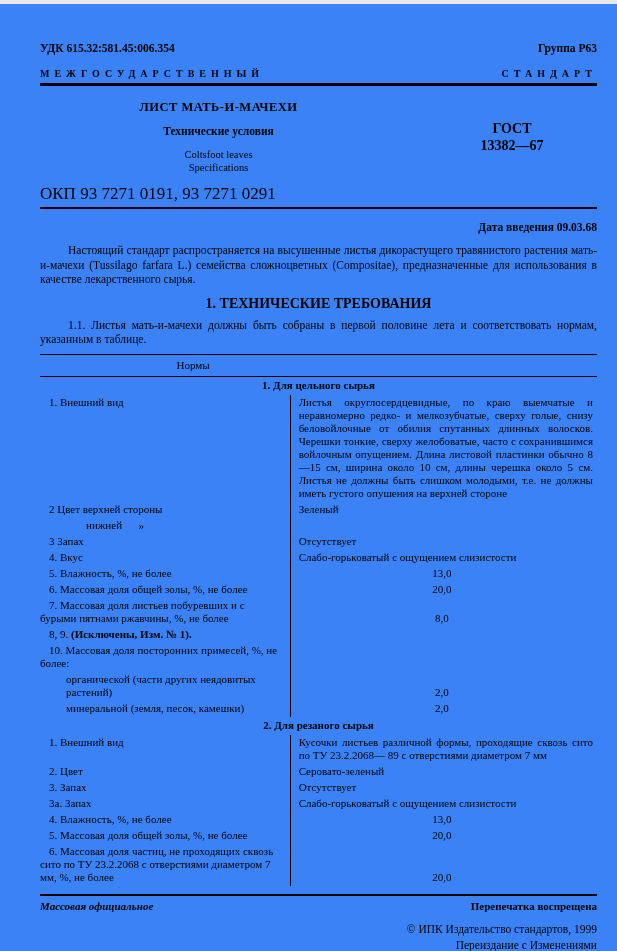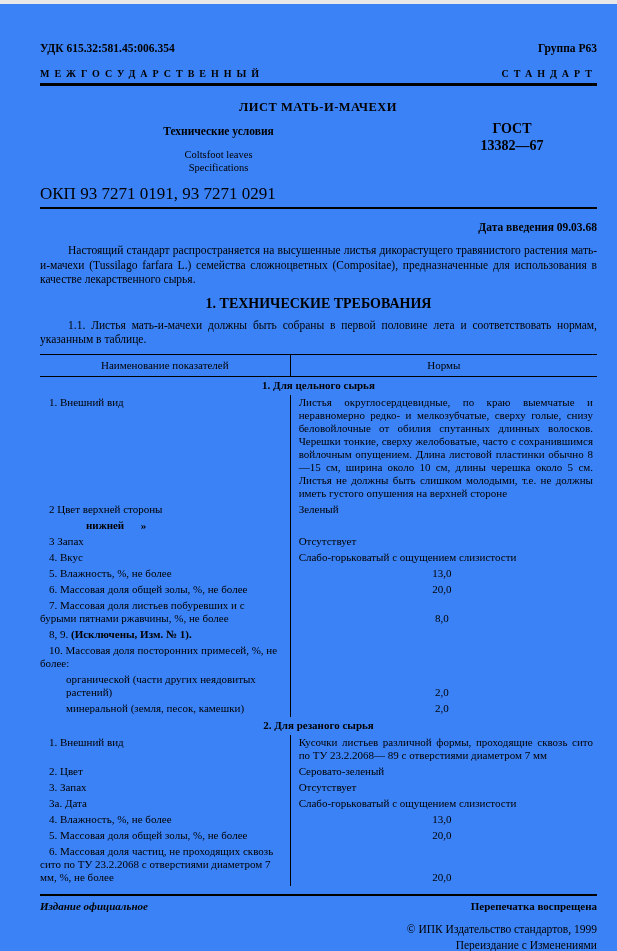--- a/index.html
+++ b/index.html
@@ -16,21 +16,21 @@
     margin-top:14px; font-size:10px; font-weight:bold;
     letter-spacing:5px; text-align:justify; text-align-last:justify; white-space:nowrap;
     display:block; width:100%;
   }
   .rule-thick { border:none; border-top:3px solid #000; margin-top:4px; }
   .rule-med   { border:none; border-top:2px solid #000; margin-top:3px; }
   .rule-foot  { border:none; border-top:2.5px solid #000; margin-top:8px; }
   
   .title-block { display:flex; margin-top:14px; }
   .title-left { flex:1; text-align:center; padding-right:30px; }
-  .doc-title { font-size:12.5px; font-weight:bold; letter-spacing:0.5px;text-align:right; }
+  .doc-title { font-size:12.5px; font-weight:bold; letter-spacing:0.5px; }
   .doc-subtitle { font-size:11.5px; font-weight:bold; margin-top:10px; }
   .doc-en { margin-top:11px; font-size:10.5px; line-height:13px; }
   .title-right { width:170px; text-align:center; padding-top:20px; }
   .gost { font-size:14px; font-weight:bold; line-height:17px; }
   
   .okp { font-size:17px; margin-top:10px; }
   
   .date { margin-top:12px; text-align:right; font-size:11.5px; font-weight:bold; }
   
   .para { margin-top:10px; font-size:11.5px; line-height:14.5px; text-align:justify; text-indent:28px; }
@@ -39,21 +39,21 @@
   
   .spec-table { margin-top:7px; font-size:11px; line-height:13px; }
   .thead { display:flex; border-top:1.5px solid #000; border-bottom:1px solid #000; }
   .thead .tcell { text-align:center; padding:4px 2px; }
   .tname { width:45%; border-right:1px solid #000; }
   .tvalue { width:55%; }
   .sec { text-align:center; font-weight:bold; padding:2.5px 0; }
   .trow { display:flex; align-items:stretch; }
   .trow .tname { padding:1.5px 6px 1.5px 0; text-indent:9px; }
   .trow .tname.ind1 { padding-left:26px; text-indent:0; }
-  .trow .tname.ind2 { padding-left:46px; text-indent:0;font-weight:bold; }
+  .trow .tname.ind2 { padding-left:46px; text-indent:0; }
   .trow .tvalue { padding:1.5px 4px 1.5px 8px; text-align:justify;
                   display:flex; flex-direction:column; justify-content:flex-start; }
   .trow .tvalue.c { text-align:center; padding-left:0; }
   .trow.vb .tvalue { justify-content:flex-end; }
   
   .footline { display:flex; justify-content:space-between; margin-top:4px; font-size:11px; }
   .official { font-weight:bold; font-style:italic; }
   .reprint { font-weight:bold; }
   .copy-block { margin-top:9px; text-align:right; font-size:11.5px; line-height:16px; }
 </style>
@@ -91,21 +91,20 @@
   <div class="date">Дата введения 09.03.68</div>
 
   <p class="para">Настоящий стандарт распространяется на высушенные листья дикорастущего травянистого растения мать-и-мачехи (Tussilago farfara L.) семейства сложноцветных (Compositae), предназначенные для использования в качестве лекарственного сырья.</p>
 
   <div class="sec-heading">1. ТЕХНИЧЕСКИЕ ТРЕБОВАНИЯ</div>
 
   <p class="para tight">1.1. Листья мать-и-мачехи должны быть собраны в первой половине лета и соответствовать нормам, указанным в таблице.</p>
 
   <div class="spec-table">
     <div class="thead">
-      <div class="tcell tname">Наименование показателей</div>
       <div class="tcell tvalue">Нормы</div>
     </div>
     <div id="table-body">
         <div class="sec">1. Для цельного сырья</div>
         <div class="trow">
           <div class="tcell tname ind0">1. Внешний вид</div>
           <div class="tcell tvalue">Листья округлосердцевидные, по краю выемчатые и неравномерно редко- и мелкозубчатые, сверху голые, снизу беловойлочные от обилия спутанных длинных волосков. Черешки тонкие, сверху желобоватые, часто с сохранившимся войлочным опущением. Длина листовой пластинки обычно 8—15 см, ширина около 10 см, длины черешка около 5 см. Листья не должны быть слишком молодыми, т.е. не должны иметь густого опушения на верхней стороне</div>
         </div>
         <div class="trow">
           <div class="tcell tname ind0">2  Цвет верхней стороны</div>
@@ -157,42 +156,42 @@
         </div>
         <div class="trow">
           <div class="tcell tname ind0">2. Цвет</div>
           <div class="tcell tvalue">Серовато-зеленый</div>
         </div>
         <div class="trow">
           <div class="tcell tname ind0">3. Запах</div>
           <div class="tcell tvalue">Отсутствует</div>
         </div>
         <div class="trow">
-          <div class="tcell tname ind0">3а. Дата</div>
+          <div class="tcell tname ind0">3а. Запах</div>
           <div class="tcell tvalue">Слабо-горьковатый с ощущением слизистости</div>
         </div>
         <div class="trow">
           <div class="tcell tname ind0">4. Влажность, %, не более</div>
           <div class="tcell tvalue c">13,0</div>
         </div>
         <div class="trow">
           <div class="tcell tname ind0">5. Массовая доля общей золы, %, не более</div>
           <div class="tcell tvalue c">20,0</div>
         </div>
         <div class="trow vb">
           <div class="tcell tname ind0">6. Массовая доля частиц, не проходящих сквозь сито по ТУ 23.2.2068 с отверстиями диаметром 7 мм, %, не более</div>
           <div class="tcell tvalue c">20,0</div>
         </div>
       </div>
   </div>
 
   <hr class="rule-foot">
 
   <div class="footline">
-    <span class="official">Издание официальное</span>
+    <span class="official">Массовая официальное</span>
     <span class="reprint">Перепечатка воспрещена</span>
   </div>
 
   <div class="copy-block">
     <div>© ИПК Издательство стандартов, 1999</div>
     <div>Переиздание с Изменениями</div>
   </div>
 
 </div>
 

